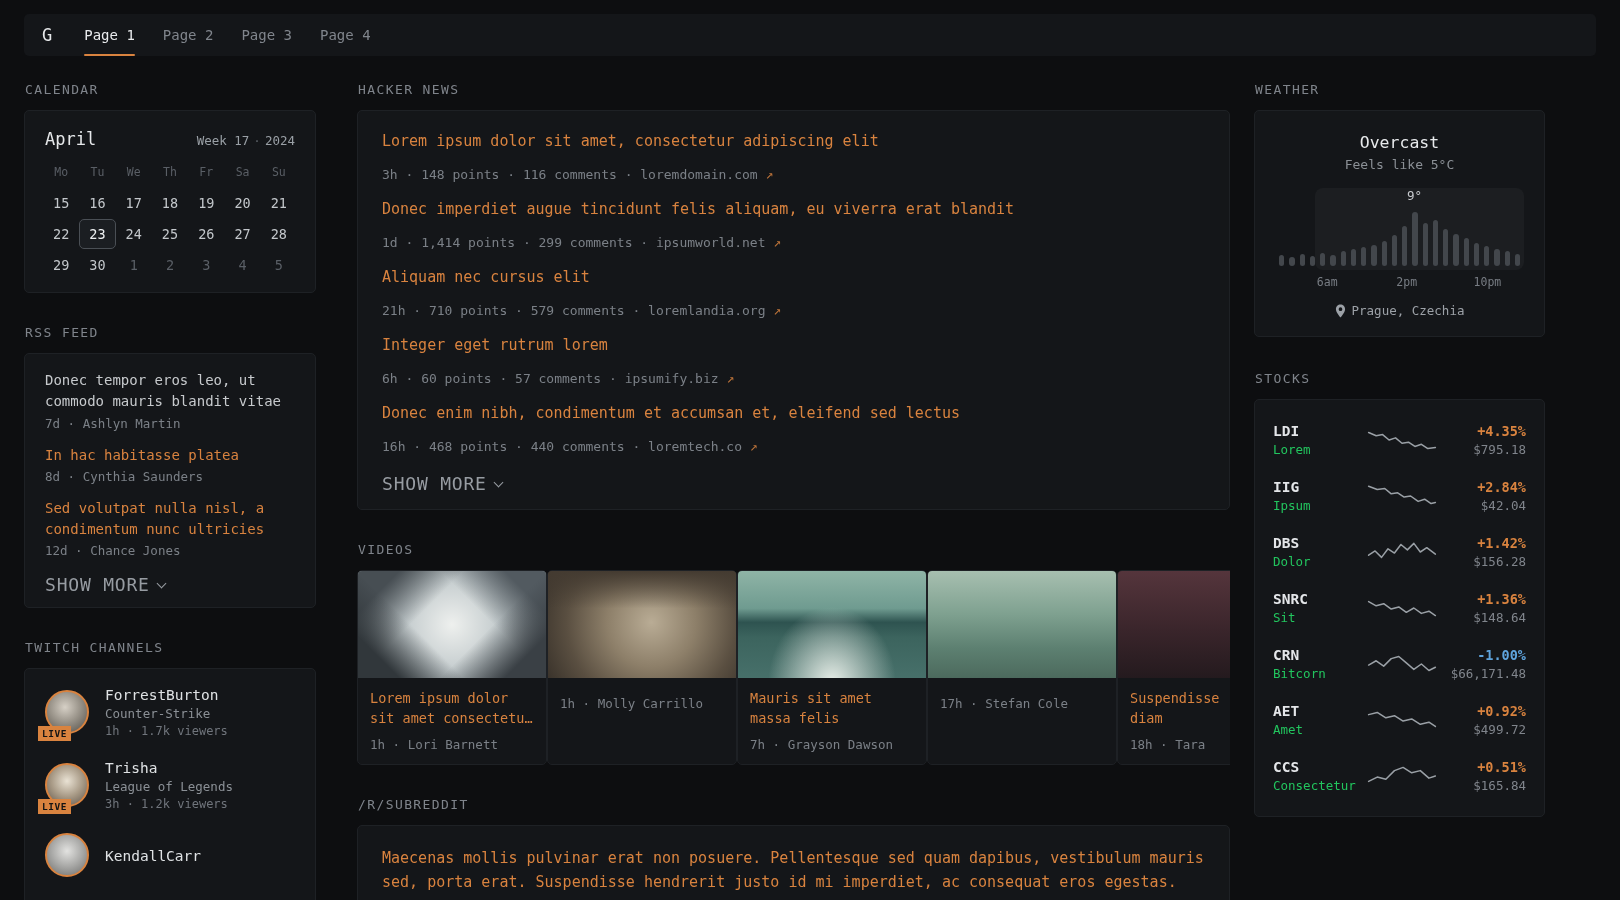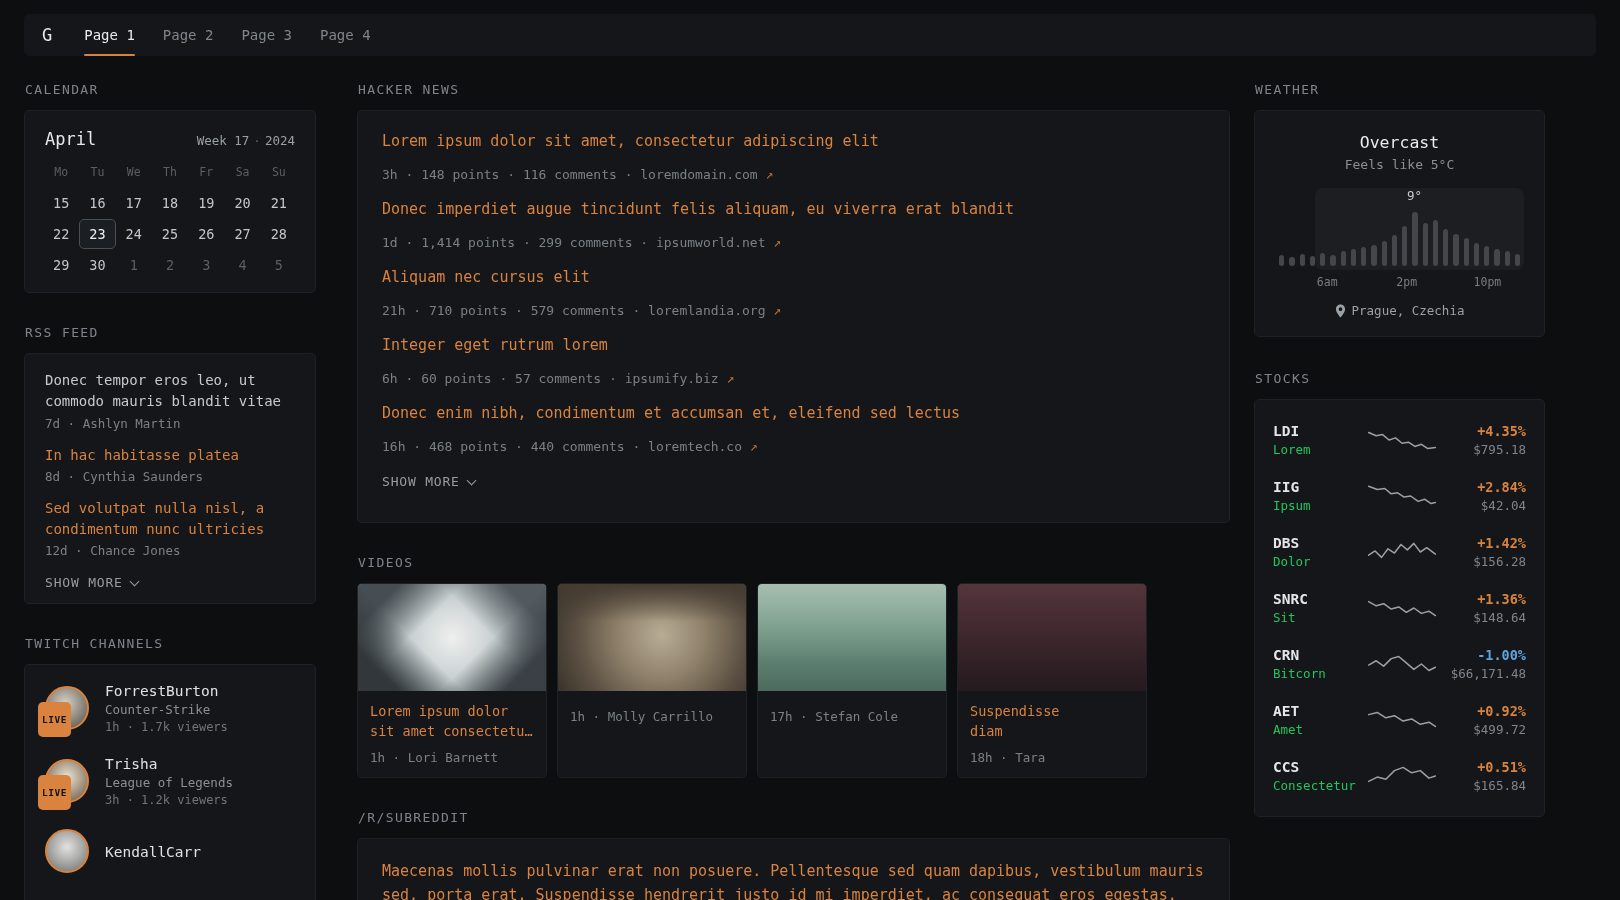--- a/index.html
+++ b/index.html
@@ -40,42 +40,42 @@
   .cal-head{color:#5a5f66;font-size:11.5px;}
   .cal-day{color:#c3c7cb;border-radius:5px;cursor:pointer;}
   .cal-day.muted{color:#5a5f66;}
   .cal-day.selected{border:1px solid #4a4f55;color:#eef0f2;background:#1b1e22;}
   
   .rss-card{padding:16px 20px 12px;margin-bottom:32px;}
   .rss-item{margin-bottom:14px;cursor:pointer;}
   .rss-title{font-size:14px;line-height:1.52;color:#c7cacd;}
   .rss-item.hl .rss-title{color:var(--accent);}
   .rss-meta{font-size:12.5px;color:var(--muted);margin-top:3px;}
-  .show-more{display:inline-flex;align-items:center;font-size:13px;color:#979ca2;letter-spacing:0.8px;margin-top:2px;cursor:pointer;}
+  .show-more{display:inline-flex;align-items:center;font-size:18px;color:#979ca2;letter-spacing:0.8px;margin-top:2px;cursor:pointer;}
   .chev{display:inline-block;width:7px;height:7px;border-right:1.5px solid currentColor;border-bottom:1.5px solid currentColor;transform:rotate(45deg);margin:-3px 0 0 8px;}
   
   .twitch-card{padding:18px 20px;}
   .channel{display:flex;align-items:center;margin-bottom:22px;cursor:pointer;}
   .avatar-wrap{position:relative;width:46px;height:46px;margin-right:14px;flex-shrink:0;}
   .avatar{width:44px;height:44px;border-radius:50%;border:2px solid var(--accent);}
   .av-0{background:radial-gradient(circle at 45% 38%, #d6d0c6 0%, #9a948a 45%, #4e4a44 100%);}
   .av-1{background:radial-gradient(circle at 50% 40%, #e9e2d4 0%, #a89a86 50%, #5c5248 100%);}
   .av-2{background:radial-gradient(circle at 50% 40%, #e2e2e0 0%, #a8a8a6 50%, #6a6a68 100%);}
-  .live{position:absolute;left:-7px;bottom:-5px;background:var(--accent);color:#121314;font-size:9.5px;font-weight:bold;padding:12px 4px;border-radius:5px;letter-spacing:0.5px;}
+  .live{position:absolute;left:-7px;bottom:-5px;background:var(--accent);color:#121314;font-size:9.5px;font-weight:bold;padding:2px 4px;border-radius:0;letter-spacing:0.5px;}
   .ch-name{font-size:14.5px;color:#dfe2e4;}
   .ch-game{font-size:12.5px;color:#8b9096;margin-top:3px;}
   .ch-meta{font-size:12px;color:#70757c;margin-top:3px;}
   
-  .hn-card{padding:20px 24px 32px;margin-bottom:32px;}
+  .hn-card{padding:20px 24px 15px;margin-bottom:32px;}
   .hn-item{margin-bottom:17px;cursor:pointer;}
   .hn-title{font-size:15px;color:var(--accent);line-height:1.4;}
   .hn-meta{font-size:13px;color:var(--muted);margin-top:15px;}
   .ext-arrow{color:var(--accent);opacity:0.85;}
   
-  .videos-row{display:flex;gap:10px;overflow:hidden;margin-bottom:32px;}
+  .videos-row{display:flex;overflow:hidden;margin-bottom:32px;}
   .video-card{width:190px;flex-shrink:0;background:var(--card);border:1px solid var(--border);border-radius:5px;overflow:hidden;display:flex;flex-direction:column;cursor:pointer;}
   .thumb{height:107px;flex-shrink:0;}
   .thumb-0{background:
     linear-gradient(45deg, #31373b 0 14%, rgba(49,55,59,0) 36%),
     linear-gradient(-45deg, #3a4045 0 14%, rgba(58,64,69,0) 36%),
     linear-gradient(135deg, #474e53 0 14%, rgba(71,78,83,0) 36%),
     linear-gradient(-135deg, #525a60 0 14%, rgba(82,90,96,0) 36%),
     radial-gradient(circle, #eef0ee 0%, #c2cacc 45%, #8b9497 100%);}
   .thumb-1{background:
     linear-gradient(180deg, #443b31 0%, rgba(68,59,49,0) 35%),
@@ -266,20 +266,28 @@
       <div class="video-body">
         <div class="video-title">Lorem ipsum dolor
 sit amet consectetu…</div>
         <div class="video-meta">1h · Lori Barnett</div>
       </div>
     </div>
     <div class="video-card">
       <div class="thumb thumb-1"></div>
       <div class="video-body">
         <div class="video-meta">1h · Molly Carrillo</div>
+      </div>
+    </div>
+    <div class="video-card">
+      <div class="thumb thumb-2"></div>
+      <div class="video-body">
+        <div class="video-title">Mauris sit amet
+massa felis</div>
+        <div class="video-meta">7h · Grayson Dawson</div>
       </div>
     </div>
     <div class="video-card">
       <div class="thumb thumb-3"></div>
       <div class="video-body">
         <div class="video-meta">17h · Stefan Cole</div>
       </div>
     </div>
     <div class="video-card">
       <div class="thumb thumb-4"></div>

